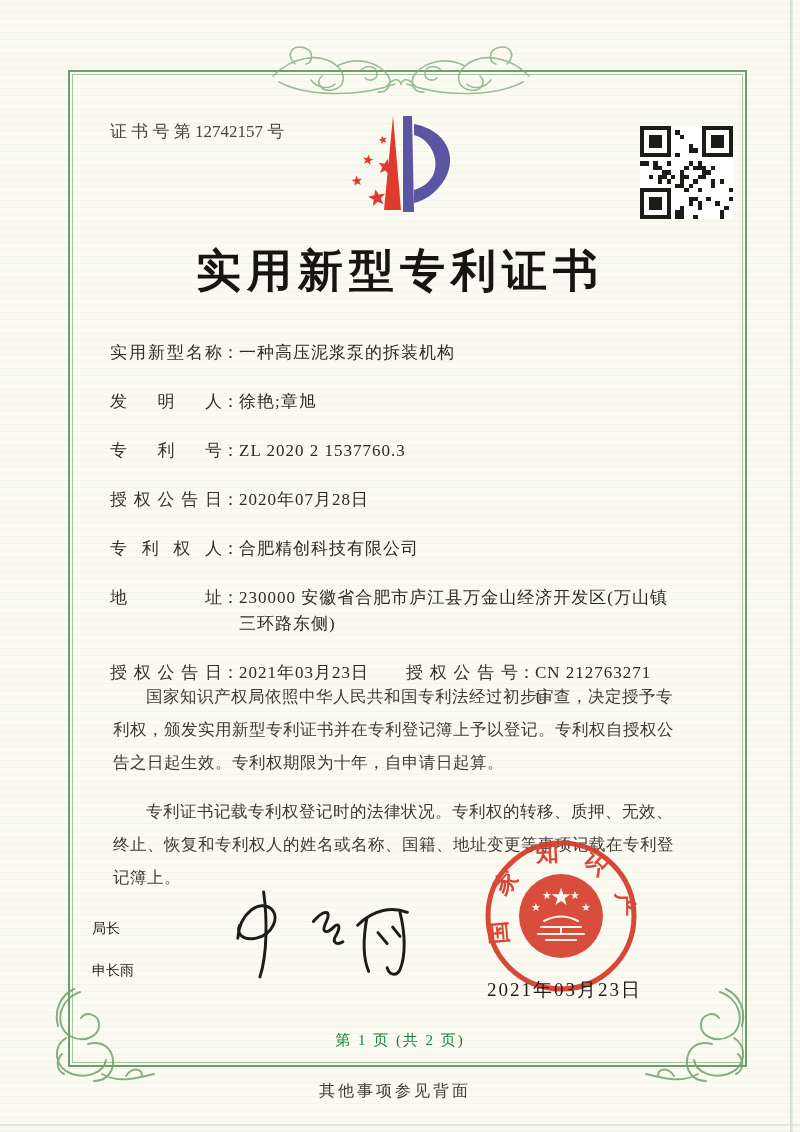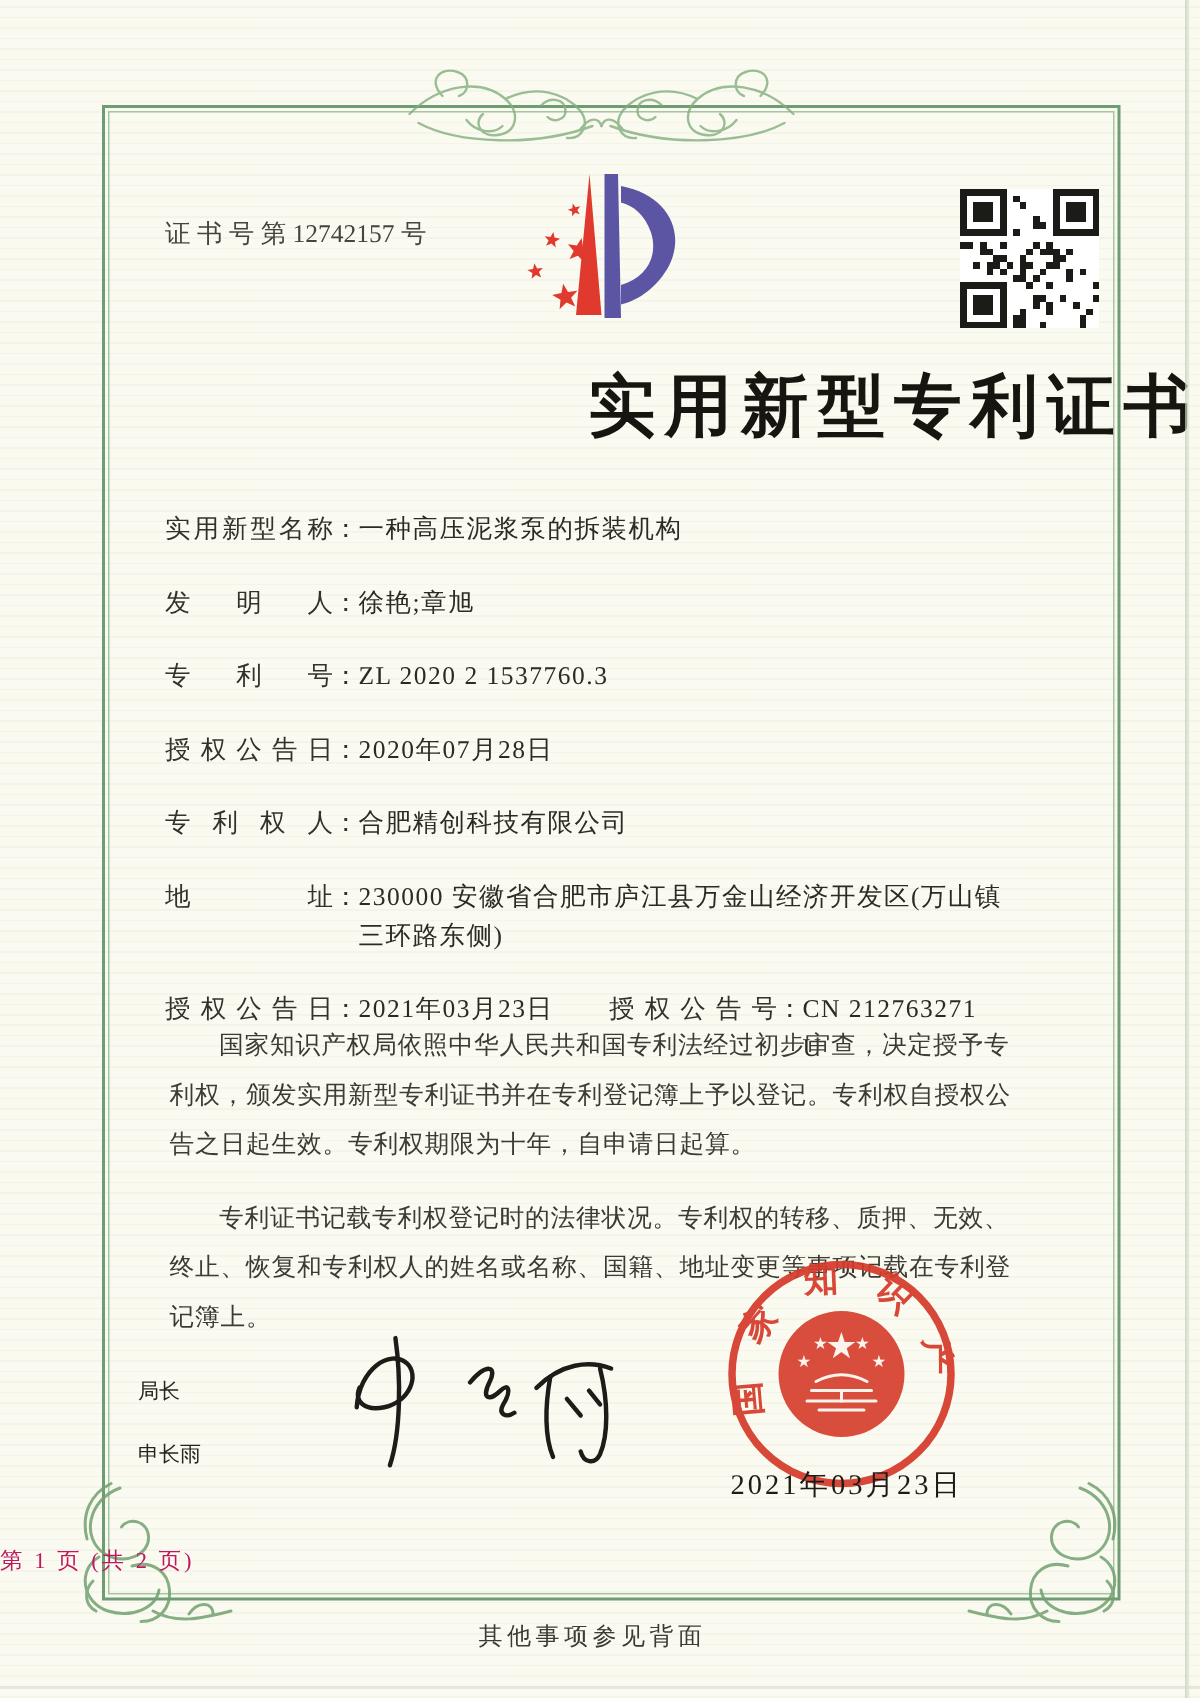--- a/index.html
+++ b/index.html
@@ -23,27 +23,27 @@
     position:absolute;left:68px;top:70px;width:675px;height:993px;
     border:2px solid #6f9c72;
   }
   .frame-inner{position:absolute;inset:2px;border:1px solid #a6c5a3;}
 
   .orn{position:absolute;pointer-events:none;}
   .orn-top{left:265px;top:36px;width:272px;height:72px;}
   .orn-bl{left:46px;top:984px;width:112px;height:112px;}
   .orn-br{left:642px;top:984px;width:112px;height:112px;transform:scale(-1,1);}
 
-  .cert-no{position:absolute;left:110px;top:120px;font-size:17px;color:#46443c;margin-top:24px;}
+  .cert-no{position:absolute;left:110px;top:120px;font-size:17px;color:#46443c;}
 
   .logo{position:absolute;left:330px;top:110px;width:140px;height:120px;}
   .qr{position:absolute;left:640px;top:126px;width:93px;height:93px;}
 
   .title{
-    position:absolute;left:0;right:0;top:241px;text-align:right;
+    position:absolute;left:0;right:0;top:241px;text-align:center;
     font-size:45px;font-weight:700;letter-spacing:6px;color:#17150f;
   }
 
   .fields{position:absolute;left:110px;top:340px;width:558px;font-size:17px;}
   .frow{display:flex;align-items:flex-start;margin-bottom:23px;line-height:26px;}
   .flabel{
     display:inline-block;width:112px;flex:0 0 112px;
     text-align:justify;text-align-last:justify;color:#33312a;
   }
   .fcolon{flex:0 0 16px;color:#33312a;}
@@ -57,21 +57,21 @@
     font-size:16.5px;line-height:33px;color:#3c3a32;
   }
   .paragraphs p{margin:16px;text-indent:2em;letter-spacing:0.5px;}
 
   .signoff{position:absolute;left:92px;top:908px;font-size:14px;line-height:42px;color:#26241d;}
   .signature{position:absolute;left:212px;top:878px;width:212px;height:112px;}
 
   .seal{position:absolute;left:466px;top:836px;width:190px;height:165px;opacity:.93;}
   .seal-date{position:absolute;left:487px;top:977px;font-size:19px;letter-spacing:2px;color:#1d1b15;}
 
-  .page-indicator{position:absolute;left:0;right:0;top:1031px;text-align:left;font-size:15px;letter-spacing:2px;color:#be185d;}
+  .page-indicator{position:absolute;left:0;right:0;top:1031px;text-align:center;font-size:15px;letter-spacing:2px;color:#15803d;}
   .back-note{position:absolute;left:0;right:10px;top:1081px;text-align:center;font-size:16px;letter-spacing:3px;color:#3c3a32;}
 </style>
 </head>
 <body>
 
 <div class="paper-texture"></div>
 
 <div class="frame">
   <div class="frame-inner"></div>
 </div>

